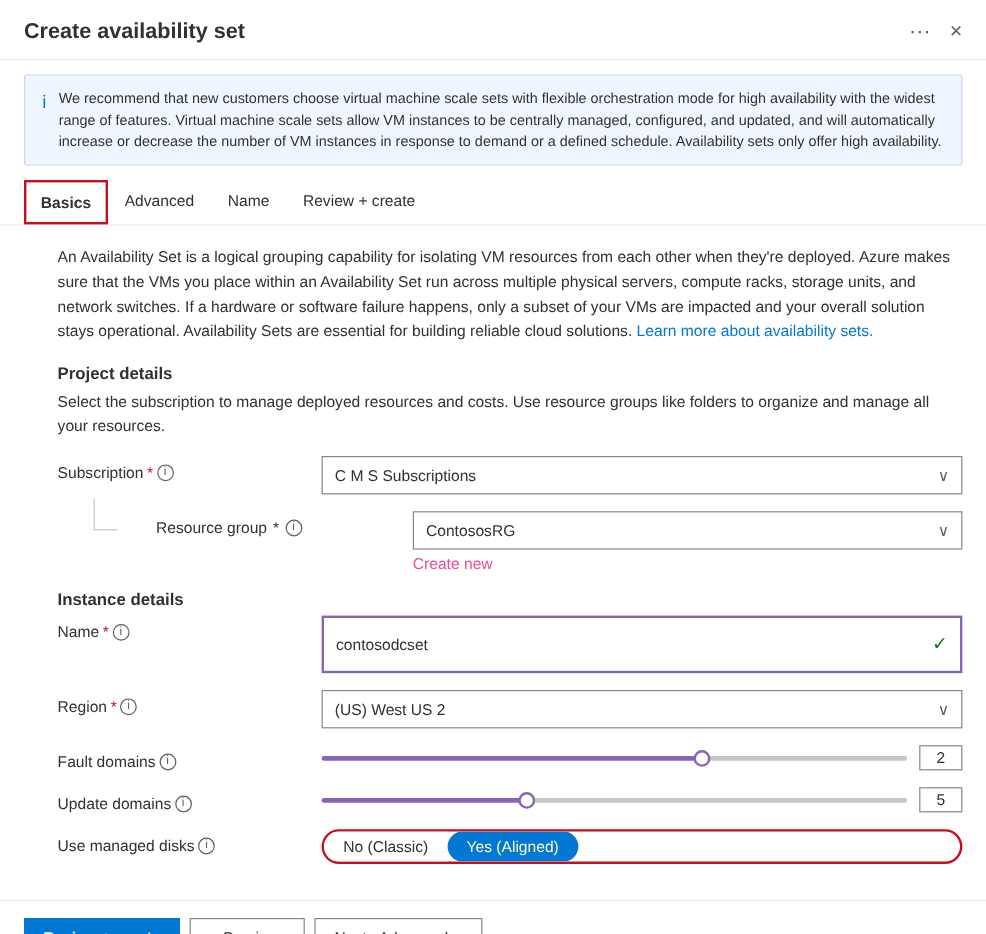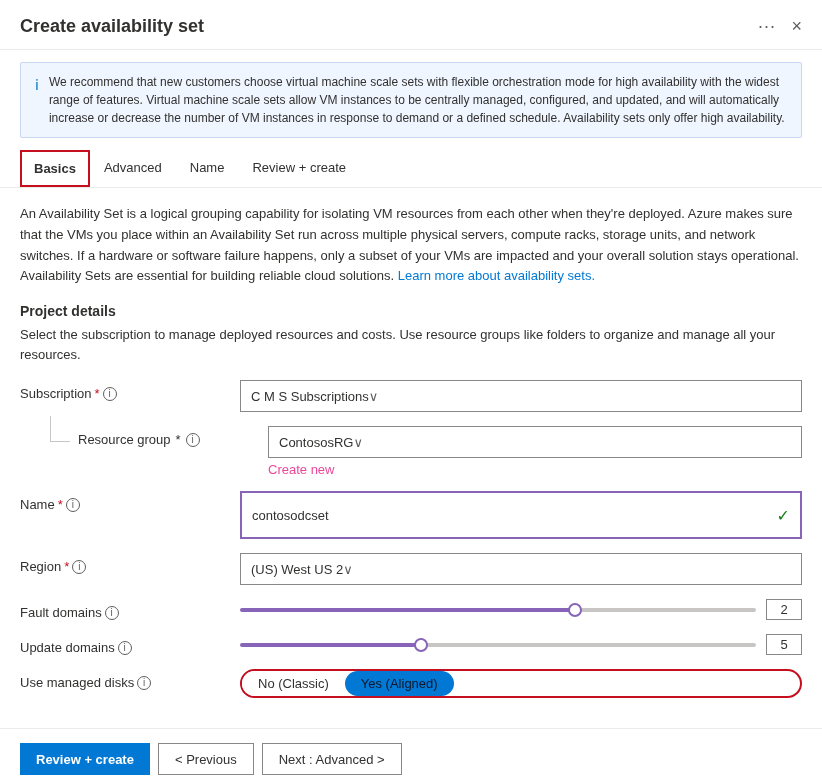--- a/index.html
+++ b/index.html
@@ -9,46 +9,46 @@
     .dialog-title { font-size: 18px; font-weight: 600; color: #323130; }
     .dialog-header-right { display: flex; align-items: center; gap: 12px; }
     .ellipsis-btn { background: none; border: none; cursor: pointer; font-size: 18px; color: #605e5c; padding: 0 4px; }
     .close-btn { background: none; border: none; cursor: pointer; font-size: 18px; color: #605e5c; }
     .info-banner { background: #f0f6ff; border: 1px solid #c8d8f0; margin: 12px 20px; padding: 10px 14px; display: flex; gap: 10px; border-radius: 2px; }
     .info-icon { color: #0078d4; font-size: 15px; flex-shrink: 0; margin-top: 1px; }
     .info-text { font-size: 12px; color: #323130; line-height: 1.5; }
     .tabs { display: flex; padding: 0 20px; border-bottom: 1px solid #edebe9; gap: 0; }
     .tab { padding: 10px 14px; font-size: 13px; cursor: pointer; border: none; background: none; color: #323130; border-bottom: 2px solid transparent; }
     .tab.active { border: 2px solid #c50f1f; color: #323130; font-weight: 600; padding: 8px 12px; }
-    .content { padding: 16px 20px; flex: 1; overflow-y: auto; }
+    .content { padding: 16px 20px; flex: 1; overflow-y: auto; margin-left: 28px; }
     .description { font-size: 13px; color: #323130; line-height: 1.6; margin-bottom: 16px; }
     .description a { color: #0078d4; text-decoration: none; }
     .section-title { font-size: 14px; font-weight: 700; margin-bottom: 6px; margin-top: 8px; }
     .section-desc { font-size: 13px; color: #323130; margin-bottom: 16px; line-height: 1.5; }
     .form-row { display: flex; align-items: flex-start; margin-bottom: 14px; }
     .form-label { width: 220px; min-width: 220px; font-size: 13px; color: #323130; padding-top: 6px; display: flex; align-items: center; gap: 3px; }
     .form-label .required { color: #c50f1f; }
     .form-control { flex: 1; }
-    .select-box { width: 100%; border: 1px solid #8a8886; padding: 5px 10px; font-size: 13px; background: #fff; display: flex; align-items: center; justify-content: flex-start; cursor: pointer; height: 32px; }
+    .select-box { width: 100%; border: 1px solid #8a8886; padding: 5px 10px; font-size: 13px; background: #fff; display: flex; align-items: center; justify-content: space-between; cursor: pointer; height: 32px; }
     .select-box .chevron { color: #605e5c; }
     .text-input { width: 100%; border: 2px solid #8764b8; padding: 5px 10px; font-size: 13px; background: #fff; height: 48px; display: flex; align-items: center; justify-content: space-between; }
     .text-input-value { color: #323130; }
     .check-icon { color: #107c10; font-size: 16px; }
     .create-new { color: #ec4899; font-size: 13px; cursor: pointer; margin-top: 4px; display: block; }
-    .resource-group-indent { display: flex; align-items: flex-start; padding-left: 30px; margin-bottom: 14px; }
+    .resource-group-indent { display: flex; align-items: flex-start; padding-left: 30px; margin-bottom: 14px; gap: 24px; }
     .indent-label { width: 190px; min-width: 190px; font-size: 13px; color: #323130; padding-top: 6px; display: flex; align-items: center; gap: 5px; }
     .slider-container { flex: 1; display: flex; align-items: center; gap: 10px; }
     .slider-track { flex: 1; height: 4px; background: linear-gradient(to right, #8764b8 65%, #c8c6c4 65%); border-radius: 2px; position: relative; }
     .slider-thumb { width: 14px; height: 14px; background: #fff; border: 2px solid #8764b8; border-radius: 50%; position: absolute; top: -5px; left: 65%; transform: translateX(-50%); cursor: pointer; }
     .slider-track2 { flex: 1; height: 4px; background: linear-gradient(to right, #8764b8 35%, #c8c6c4 35%); border-radius: 2px; position: relative; }
     .slider-thumb2 { width: 14px; height: 14px; background: #fff; border: 2px solid #8764b8; border-radius: 50%; position: absolute; top: -5px; left: 35%; transform: translateX(-50%); cursor: pointer; }
     .slider-value { border: 1px solid #8a8886; padding: 2px 8px; font-size: 13px; min-width: 36px; text-align: center; }
     .toggle-group { display: flex; border: 2px solid #c50f1f; border-radius: 20px; overflow: hidden; }
     .toggle-btn { padding: 5px 16px; font-size: 13px; cursor: pointer; border: none; background: #fff; color: #323130; }
-    .toggle-btn.active { background: #0078d4; color: #0f172a; border-radius: 16px; }
+    .toggle-btn.active { background: #0078d4; color: #fef9c3; border-radius: 16px; }
     .info-circle { display: inline-flex; align-items: center; justify-content: center; width: 14px; height: 14px; border: 1px solid #605e5c; border-radius: 50%; font-size: 10px; color: #605e5c; cursor: pointer; }
     .footer { display: flex; align-items: center; padding: 14px 20px; border-top: 1px solid #edebe9; gap: 8px; margin-top: auto; }
     .btn-primary { background: #0078d4; color: #fff; border: none; padding: 6px 16px; font-size: 13px; cursor: pointer; font-weight: 600; height: 32px; }
     .btn-secondary { background: #fff; color: #323130; border: 1px solid #8a8886; padding: 6px 16px; font-size: 13px; cursor: pointer; height: 32px; }
     .btn-next { background: #fff; color: #323130; border: 1px solid #8a8886; padding: 6px 16px; font-size: 13px; cursor: pointer; height: 32px; }
   </style>
 </head>
 <body>
 
 <div class="dialog">
@@ -105,20 +105,21 @@
       </div>
       <div class="form-control">
         <div class="select-box">
           <span>ContososRG</span>
           <span class="chevron">∨</span>
         </div>
         <a class="create-new">Create new</a>
       </div>
     </div>
 
+    <div class="section-title">Instance details</div>
 
     <div class="form-row">
       <div class="form-label">
         <span>Name</span>
         <span class="required">*</span>
         <span class="info-circle">i</span>
       </div>
       <div class="form-control">
         <div class="text-input">
           <span class="text-input-value">contosodcset</span>

